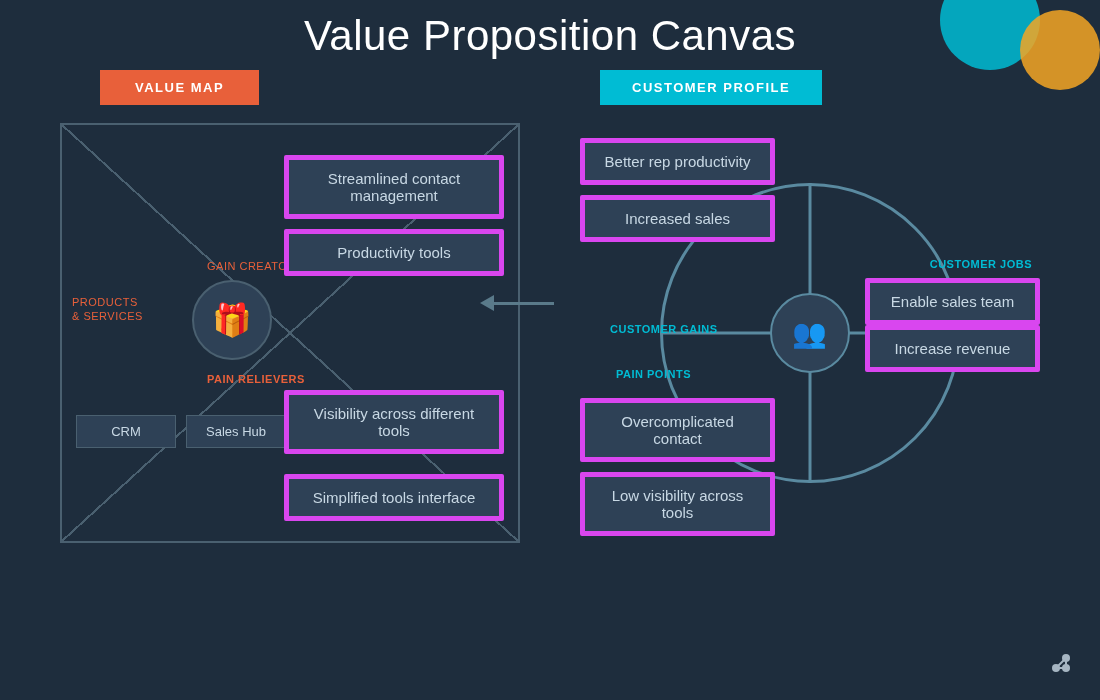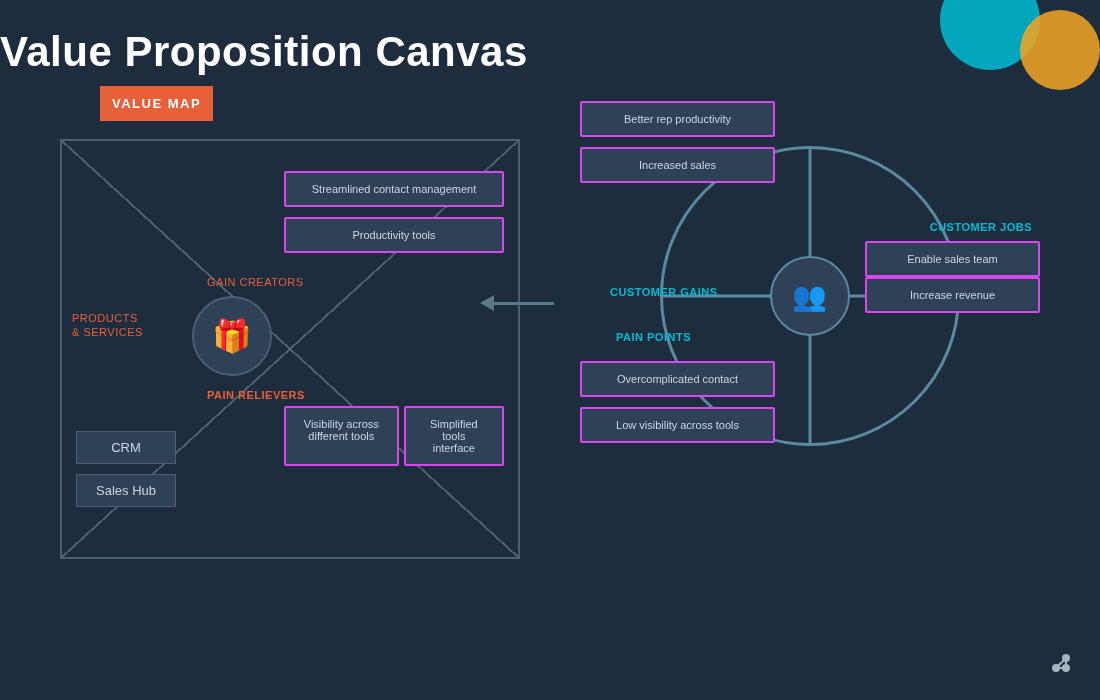--- a/index.html
+++ b/index.html
@@ -30,24 +30,25 @@
       right: 0px;
       width: 80px;
       height: 80px;
       background: #f5a623;
       border-radius: 50%;
       opacity: 0.85;
     }
 
     
     .page-title {
+      text-align: center;
       color: #ffffff;
       font-size: 42px;
-      font-weight: 700;
-      padding-top: 28px;
+      font-weight: 400;
+      padding-top: 12px;
       letter-spacing: 0.5px;
     }
 
     
     .main-content {
       display: flex;
       flex-direction: row;
       justify-content: space-between;
       align-items: flex-start;
       padding: 0 40px;
@@ -60,21 +61,21 @@
       position: relative;
     }
 
     .value-map-badge {
       display: inline-block;
       background: #e8603a;
       color: #fff;
       font-weight: 700;
       font-size: 13px;
       letter-spacing: 1.5px;
-      padding: 10px 12px;
+      padding: 10px 35px;
       margin-bottom: 18px;
       margin-left: 60px;
     }
 
     .value-map-box {
       border: 2px solid #4a6070;
       position: relative;
       width: 460px;
       height: 420px;
       margin-left: 20px;
@@ -105,21 +106,20 @@
       line-height: 1.3;
       text-transform: uppercase;
     }
 
     
     .product-boxes {
       position: absolute;
       left: 14px;
       top: 290px;
       display: flex;
-      flex-direction: column;
       gap: 10px;
     }
 
     .product-box {
       background: #2e4156;
       border: 1px solid #4a6070;
       color: #c8d8e4;
       font-size: 13px;
       padding: 8px 16px;
       min-width: 100px;
@@ -176,30 +176,30 @@
       flex-direction: column;
       gap: 10px;
       width: 220px;
     }
 
     .pain-items {
       position: absolute;
       right: 14px;
       top: 265px;
       display: flex;
-      flex-direction: row;
-      gap: 5px;
+      flex-direction: column;
+      gap: 20px;
       width: 220px;
     }
 
     .item-box {
       background: #2e4156;
-      border: 2px solid #d946ef;
+      border: 5px solid #d946ef;
       color: #c8d8e4;
-      font-size: 11px;
+      font-size: 15px;
       padding: 10px 14px;
       text-align: center;
       border-radius: 2px;
     }
 
     
     .arrow-connector {
       position: absolute;
       left: 480px;
       top: 295px;
@@ -420,20 +420,21 @@
     </div>
   </div>
 
   <div class="arrow-connector">
     <div class="arrow-head-left"></div>
     <div class="arrow-line"></div>
 
   </div>
 
   <div class="right-section">
+    <div class="customer-profile-badge">CUSTOMER PROFILE</div>
 
     <div class="customer-circle-container">
 
       <div class="customer-circle"></div>
 
       <div class="circle-line-h"></div>
       <div class="circle-line-v"></div>
 
       <div class="people-circle">
         <span>👥</span>

